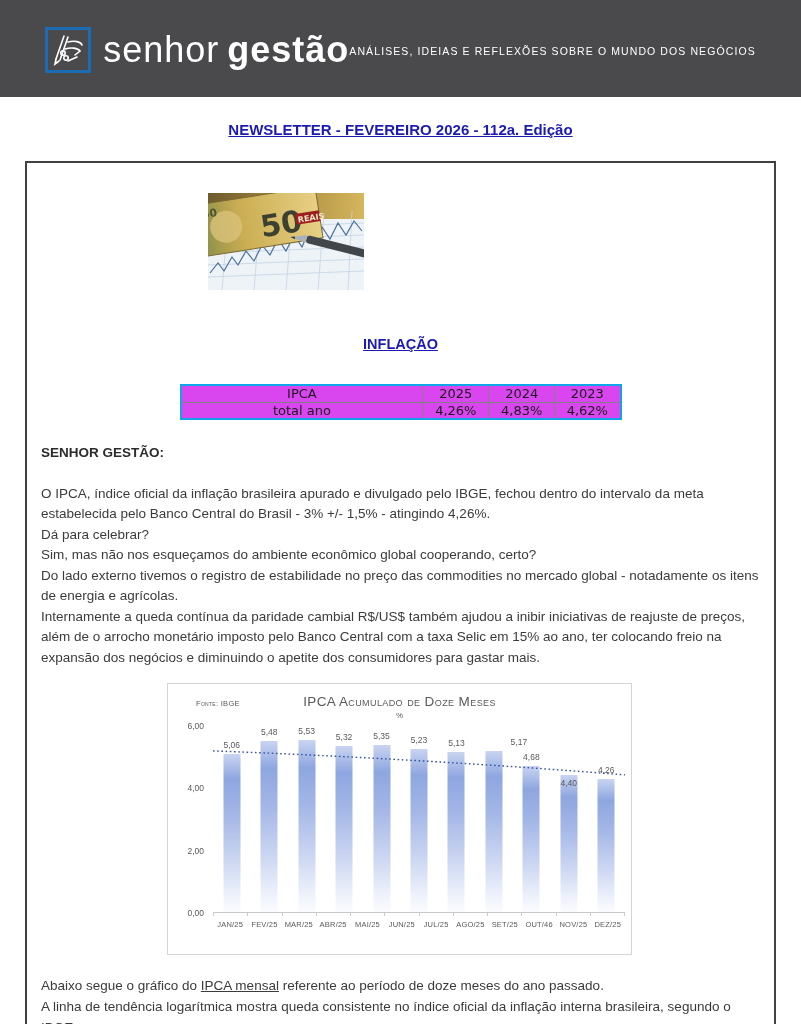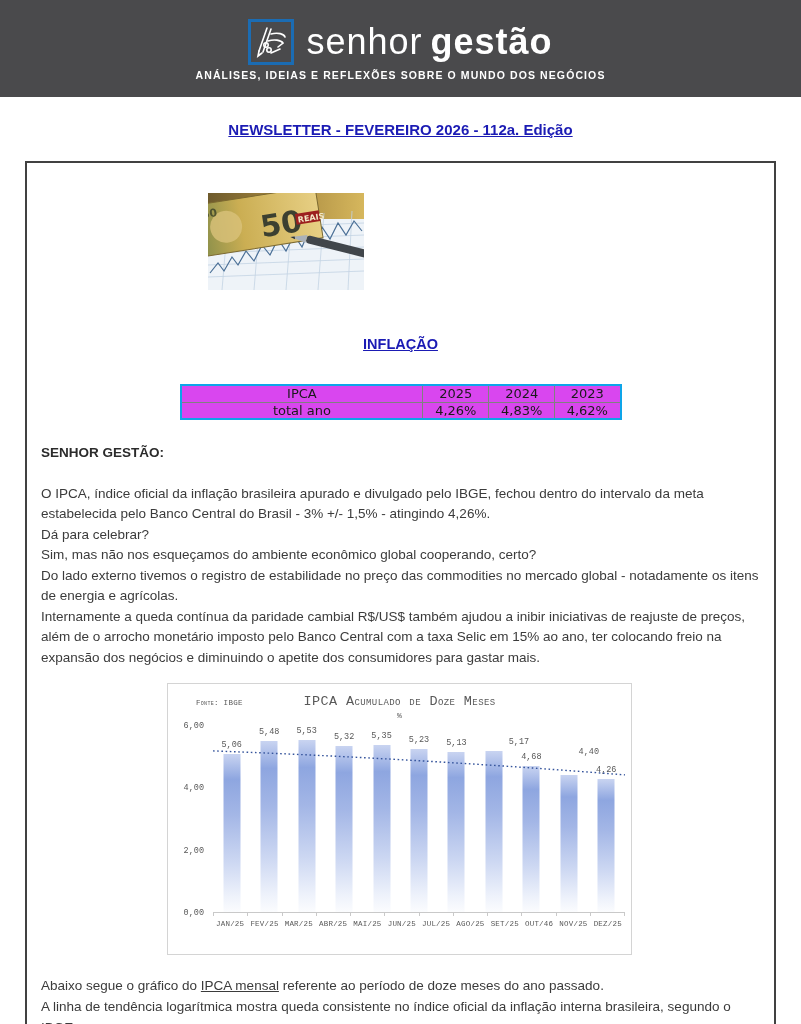--- a/index.html
+++ b/index.html
@@ -1,28 +1,28 @@
 <!DOCTYPE html>
 <html><head>
 <meta charset="utf-8">
 <style>
   * { margin:0; padding:0; box-sizing:border-box; }
   html,body { width:801px; height:1024px; background:#ffffff; overflow:hidden;
               font-family:"Liberation Sans", sans-serif; }
 
   
-  .banner { height:97px; background:#4a4a4c; display:flex; flex-direction:column;
+  .banner { height:97px; background:#4a4a4c; display:flex; 
             align-items:center; justify-content:center; }
   .brand-row { display:flex; align-items:center; gap:12px; margin-top:2px; }
   .logo-box { width:46px; height:46px; border:3px solid #1b6cb3; display:flex;
               align-items:center; justify-content:center; }
   .brand-text { color:#ffffff; font-size:36px; letter-spacing:1px; line-height:1; }
   .brand-text .light { font-weight:400; }
   .brand-text .bold  { font-weight:700; margin-left:8px; }
-  .tagline { color:#ffffff; font-size:10.5px; font-weight:700; letter-spacing:1.1px;
+  .tagline { color:#ffffff; font-size:10.5px; font-weight:400; letter-spacing:1.1px;
              margin-top:4px; }
 
   
   .nl-title-wrap { text-align:center; margin-top:24px; }
   .nl-title { color:#1b1bb4; font-size:15px; font-weight:700; text-decoration:underline;
               cursor:pointer; }
 
   
   .content-box { margin:22px 25px 0 25px; border:2px solid #414141; height:880px;
                  position:relative; padding:0; }
@@ -42,21 +42,21 @@
   table.ipca td.cy { width:66px; }
 
   
   .body-text { margin:23px 14px 0 14px; color:#3b3b3b; font-size:13.5px; line-height:20.5px; }
   .author { font-weight:700; color:#2b2b2b; margin-bottom:20px; }
   .para { margin:0; }
 
   
   .chart-box { position:relative; width:465px; height:272px; margin:15px 0 0 140px;
                border:1px solid #d4d4d4; background:#ffffff;
-               font-family:Liberation Mono, monospace; color:#595959; }
+               font-family:Liberation Sans, sans-serif; color:#595959; }
   .chart-source { position:absolute; left:28px; top:15px; font-size:7.5px;
                   font-variant:small-caps; letter-spacing:.3px; }
   .chart-title { position:absolute; left:0; right:0; top:10px; text-align:center;
                  font-size:13.5px; font-variant:small-caps; letter-spacing:.4px; }
   .chart-subtitle { position:absolute; left:0; right:0; top:27px; text-align:center;
                     font-size:8px; }
   .yaxis { position:absolute; left:0; top:42px; width:40px; height:187px; }
   .ytick { position:absolute; right:4px; transform:translateY(-50%); font-size:8.5px; }
   .plot { position:absolute; left:45px; top:42px; width:412px; height:187px;
           border-bottom:1px solid #c9c9c9; }
@@ -233,21 +233,21 @@
           <div class="bar-slot">
             <div class="bar" style="height: 161.1px;"></div>
             <div class="bar-label" style="bottom: 165.1px; margin-left: 25px;">5,17</div>
           </div>
           <div class="bar-slot">
             <div class="bar" style="height: 145.9px;"></div>
             <div class="bar-label" style="bottom: 149.9px;">4,68</div>
           </div>
           <div class="bar-slot">
             <div class="bar" style="height: 137.1px;"></div>
-            <div class="bar-label" style="bottom: 155px; margin-left: 20px;">4,40</div>
+            <div class="bar-label" style="bottom: 124px;">4,40</div>
           </div>
           <div class="bar-slot">
             <div class="bar" style="height: 132.8px;"></div>
             <div class="bar-label" style="bottom: 136.8px;">4,26</div>
           </div>
         </div>
       <svg class="trend-svg" width="412" height="187" viewBox="0 0 412 187">
           <path d="M 0 24.9 Q 206 32.6 412 48.9" fill="none" stroke="#35549c" stroke-width="1.4" stroke-dasharray="1.6 2.6"></path>
         </svg>
     </div>

